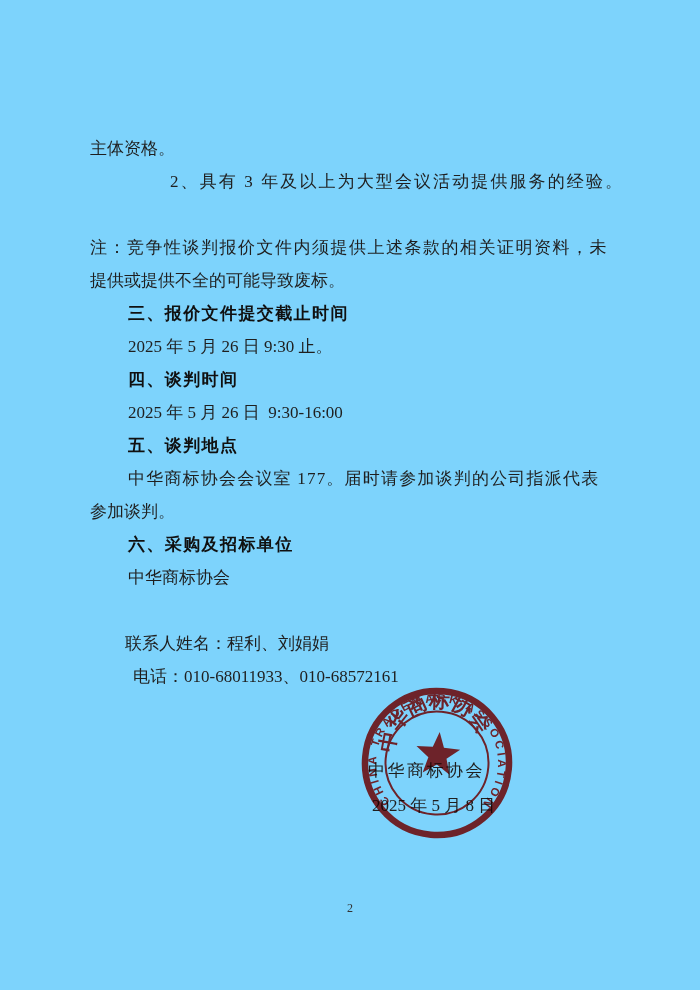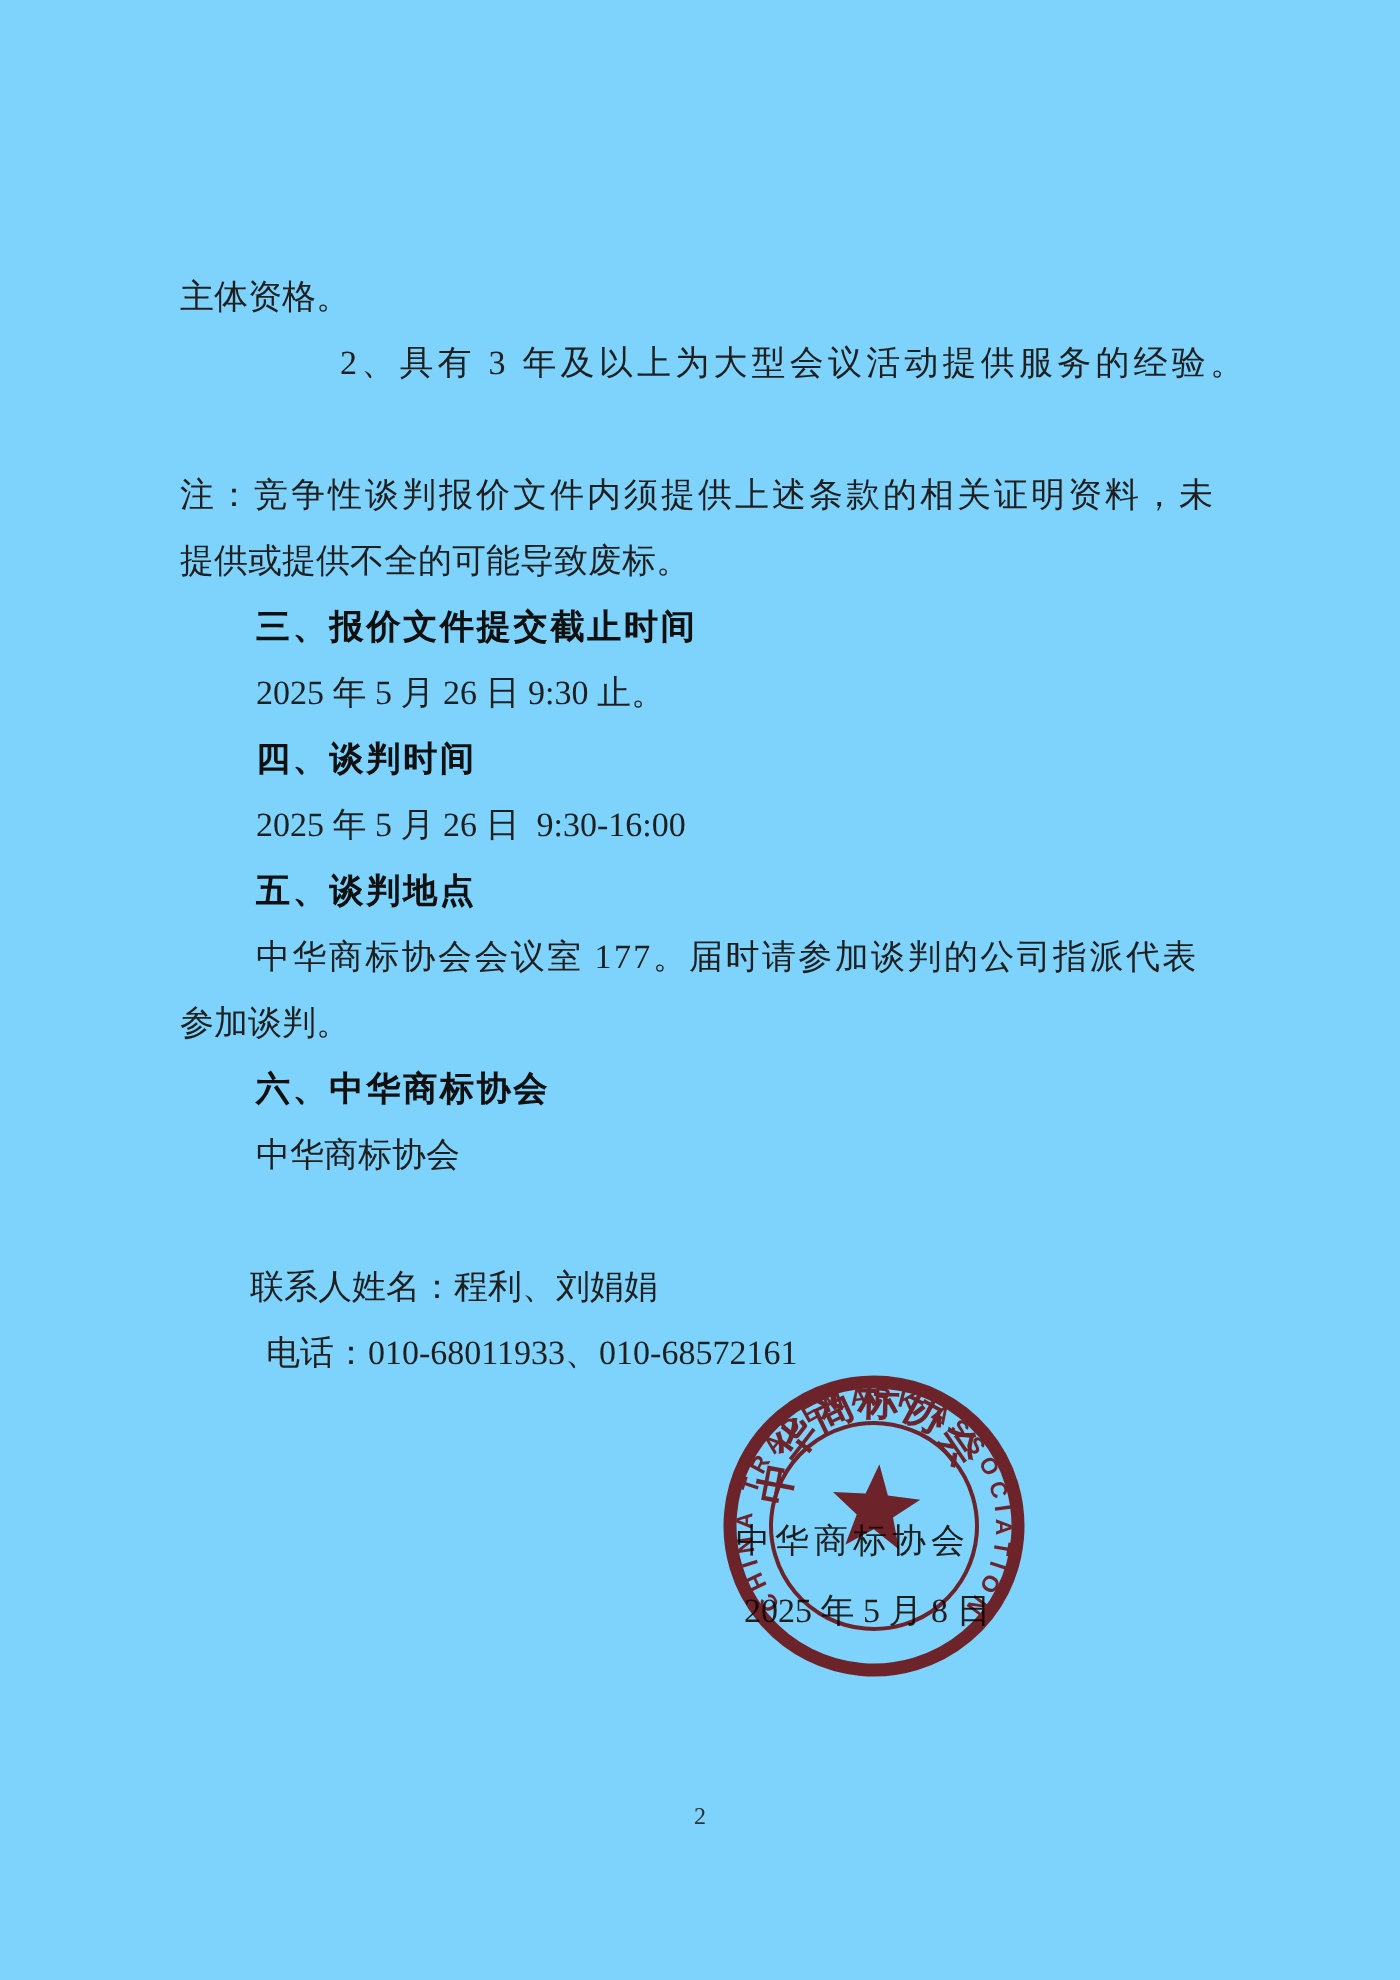--- a/index.html
+++ b/index.html
@@ -63,21 +63,21 @@
   <div class="ln ind spA" style="top:171px">2、具有 3 年及以上为大型会议活动提供服务的经验。</div>
   <div class="ln" style="top:270px">提供或提供不全的可能导致废标。</div>
   <div class="ln spB" style="top:237px">注：竞争性谈判报价文件内须提供上述条款的相关证明资料，未</div>
   <div class="ln ind hd" style="top:303px">三、报价文件提交截止时间</div>
   <div class="ln ind" style="top:336px">2025 年 5 月 26 日 9:30 止。</div>
   <div class="ln ind hd" style="top:369px">四、谈判时间</div>
   <div class="ln ind" style="top:402px">2025 年 5 月 26 日  9:30-16:00</div>
   <div class="ln ind hd" style="top:435px">五、谈判地点</div>
   <div class="ln ind spC" style="top:468px">中华商标协会会议室 177。届时请参加谈判的公司指派代表</div>
   <div class="ln" style="top:501px">参加谈判。</div>
-  <div class="ln ind hd" style="top:534px">六、中华商标协会</div>
+  <div class="ln ind hd" style="top:534px">六、采购及招标单位</div>
   <div class="ln ind" style="top:567px">中华商标协会</div>
   <div class="ln ind2" style="top:633px">联系人姓名：程利、刘娟娟</div>
   <div class="ln ind3" style="top:666px">电话：010-68011933、010-68572161</div>
 
   <div class="ln sig" style="left:368px;top:760px">中华商标协会</div>
   <div class="ln" style="left:372px;top:795px">2025 年 5 月 8 日</div>
 
   <svg class="stamp" viewBox="0 0 160 160" aria-hidden="true">
     <g transform="rotate(5 80 80)" fill="none">
 

